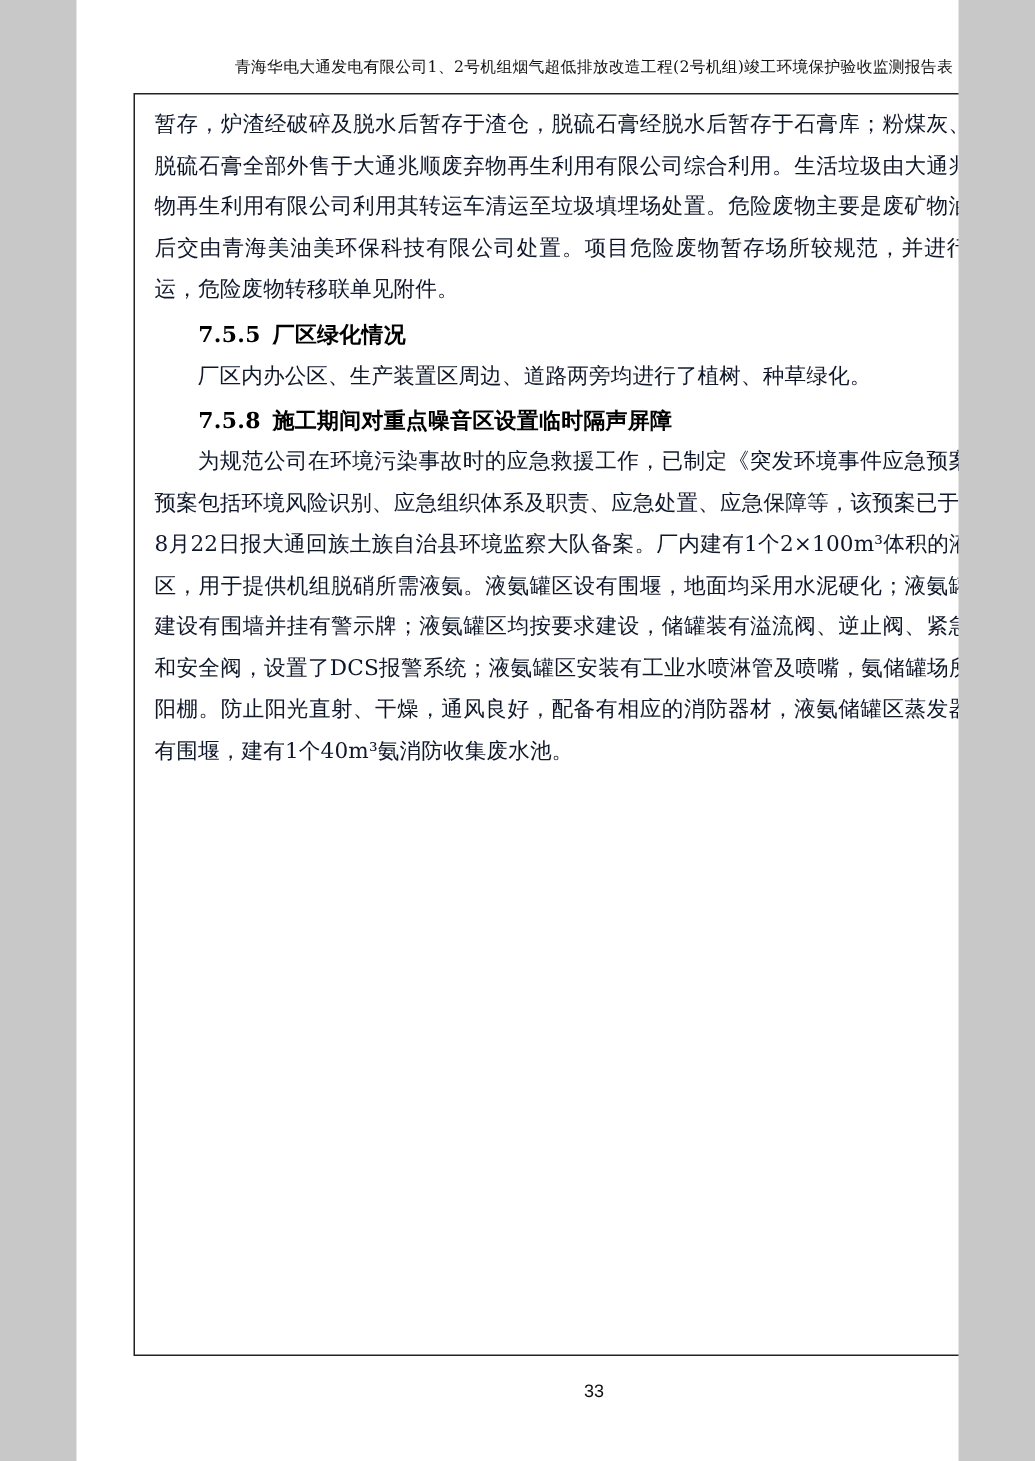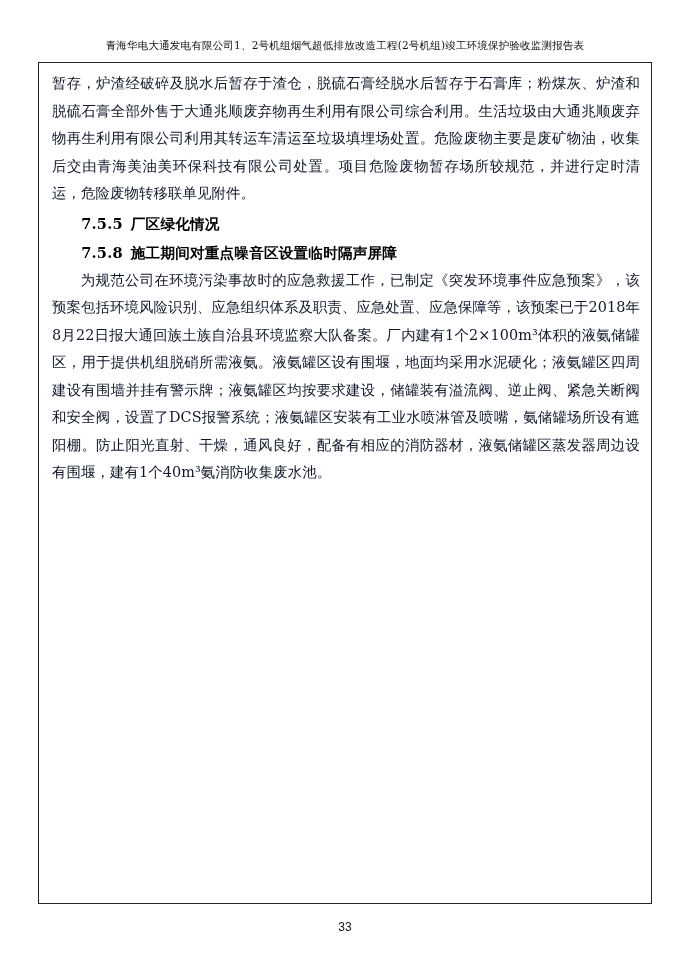--- a/index.html
+++ b/index.html
@@ -2,21 +2,21 @@
 <html><head>
 <meta charset="utf-8">
 <style>
   html, body {
     margin: 0;
     padding: 0;
     background: #c8c8c8;
   }
   .page {
     position: relative;
-    width: 690px;
+    width: 588px;
     height: 974px;
     background: #ffffff;
     margin: 0 auto;
     box-sizing: border-box;
     font-family: "DejaVu Serif", "Liberation Serif", serif;
     color: #000000;
     overflow: hidden;
   }
   .page-border {
     position: absolute;
@@ -97,20 +97,21 @@
   <div class="page-border"></div>
 
   <div class="content">
 
     <p class="para">暂存，炉渣经破碎及脱水后暂存于渣仓，脱硫石膏经脱水后暂存于石膏库；粉煤灰、炉渣和脱硫石膏全部外售于大通兆顺废弃物再生利用有限公司综合利用。生活垃圾由大通兆顺废弃物再生利用有限公司利用其转运车清运至垃圾填埋场处置。危险废物主要是废矿物油，收集后交由青海美油美环保科技有限公司处置。项目危险废物暂存场所较规范，并进行定时清运，危险废物转移联单见附件。</p>
 
     <h3 class="heading">
       <span class="num">7.5.5</span><span class="gap"></span><span>厂区绿化情况</span>
     </h3>
 
+    <p class="para indent">厂区内办公区、生产装置区周边、道路两旁均进行了植树、种草绿化。</p>
 
 
 
 
 
     <h3 class="heading">
       <span class="num">7.5.8</span><span class="gap"></span><span>施工期间对重点噪音区设置临时隔声屏障</span>
     </h3>
 
     <p class="para indent">为规范公司在环境污染事故时的应急救援工作，已制定《突发环境事件应急预案》，该预案包括环境风险识别、应急组织体系及职责、应急处置、应急保障等，该预案已于2018年8月22日报大通回族土族自治县环境监察大队备案。厂内建有1个2×100m³体积的液氨储罐区，用于提供机组脱硝所需液氨。液氨罐区设有围堰，地面均采用水泥硬化；液氨罐区四周建设有围墙并挂有警示牌；液氨罐区均按要求建设，储罐装有溢流阀、逆止阀、紧急关断阀和安全阀，设置了DCS报警系统；液氨罐区安装有工业水喷淋管及喷嘴，氨储罐场所设有遮阳棚。防止阳光直射、干燥，通风良好，配备有相应的消防器材，液氨储罐区蒸发器周边设有围堰，建有1个40m³氨消防收集废水池。</p>

